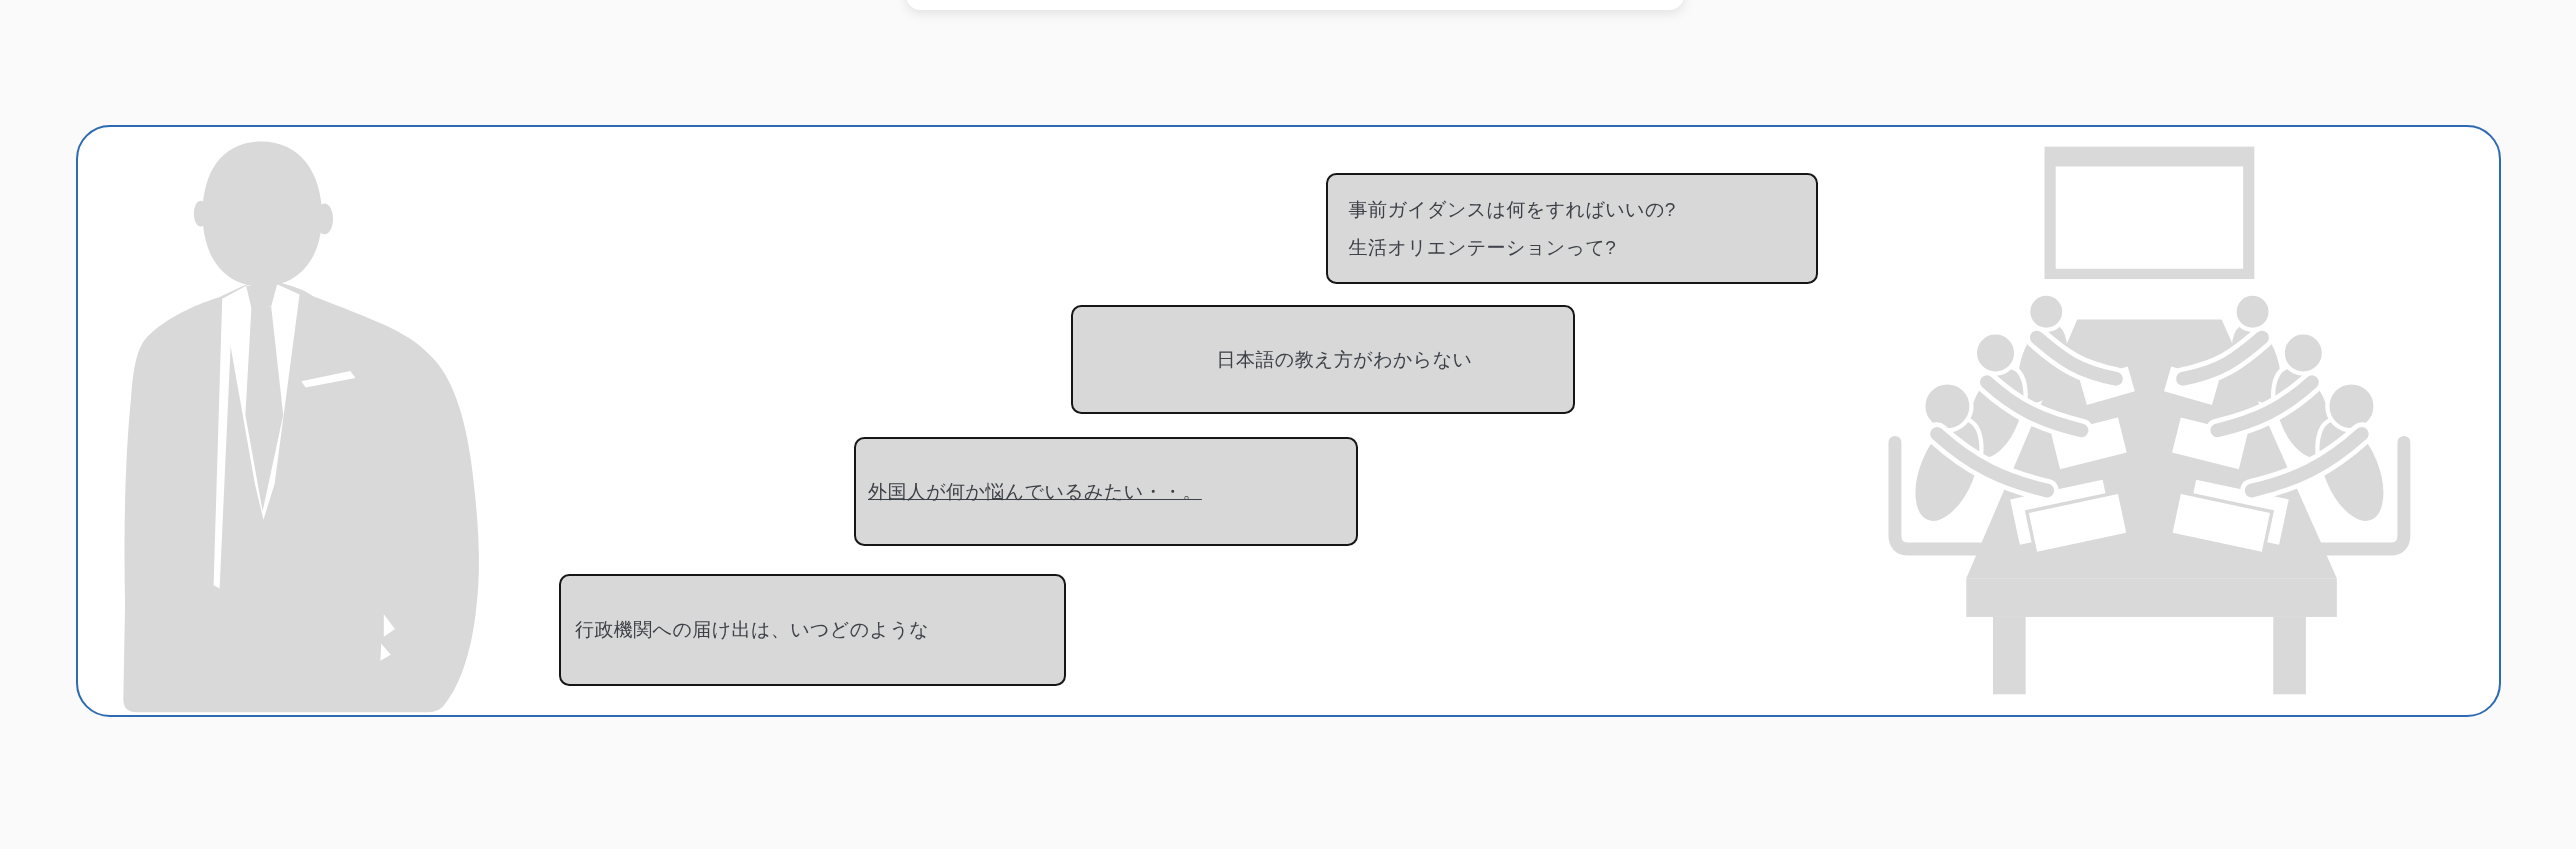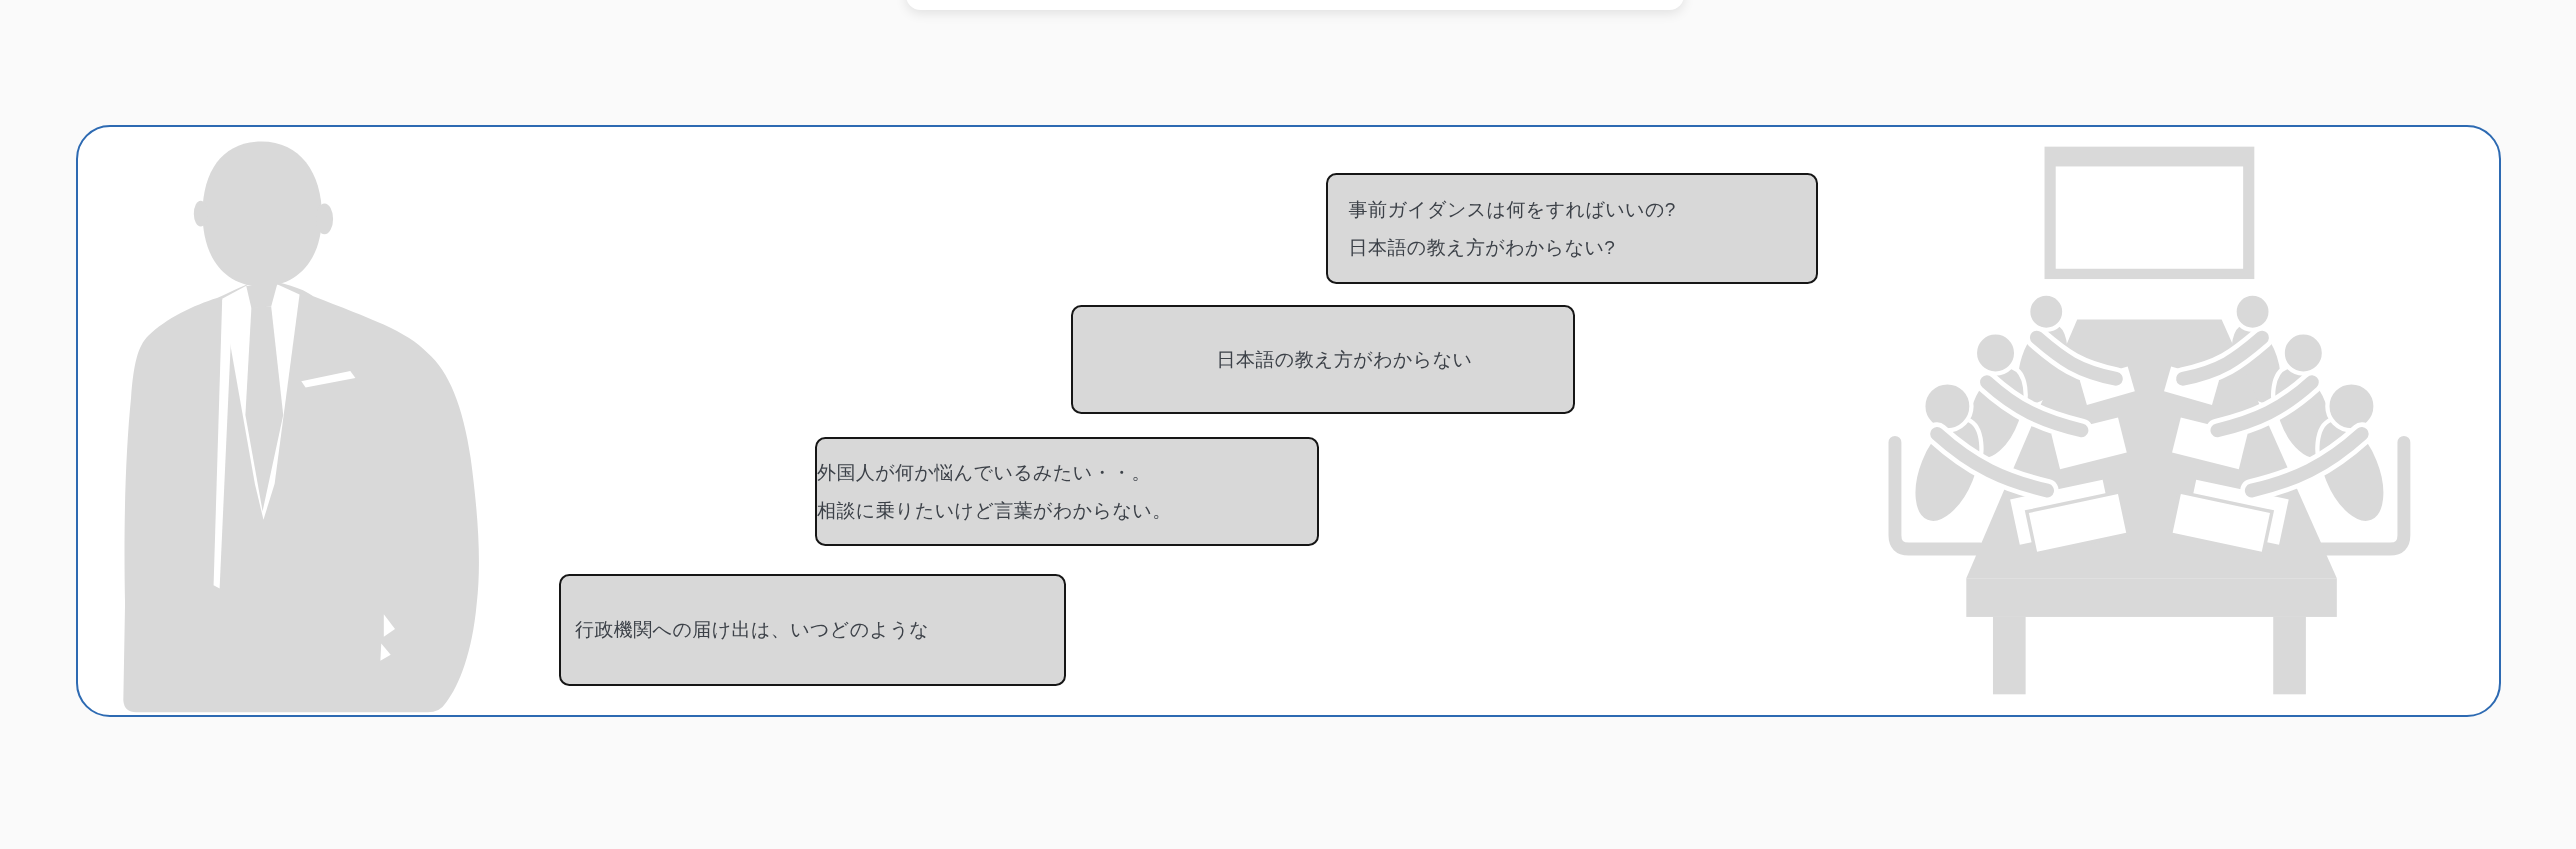--- a/index.html
+++ b/index.html
@@ -44,21 +44,21 @@
     justify-content:center;
     color:#3c4148;
     font-size:19px;
     line-height:38px;
     letter-spacing:0.4px;
     white-space:nowrap;
   }
   .bubble span{display:block;}
   .bubble-1{left:1248px;top:46px;width:492px;height:111px;padding-left:20.6px;}
   .bubble-2{left:993px;top:178px;width:504px;height:109px;padding-left:43px;text-align:center;}
-  .bubble-3{left:737px;top:310px;width:504px;height:109px;}
+  .bubble-3{left:776px;top:310px;width:504px;height:109px;padding-left:12px;text-decoration:underline;}
   .bubble-4{left:481px;top:447px;width:507px;height:112px;padding-left:14px;}
 </style>
 </head>
 <body>
 
 <div class="canvas">
 
   <div class="float-bar"></div>
 
   <div class="card">
@@ -180,30 +180,29 @@
             <path d="M 2628,390 C 2598,416 2580,429 2536,438"></path>
             <path d="M 2686,442 C 2652,473 2622,487 2576,498"></path>
             <path d="M 2744,502 C 2702,540 2666,556 2616,568"></path>
           </g>
         </g>
       </svg>
     </div>
 
     <div class="bubble bubble-1">
       <span>事前ガイダンスは何をすればいいの?</span>
-      <span>日本語の教え方がわからない?</span>
+      <span>生活オリエンテーションって?</span>
     </div>
 
     <div class="bubble bubble-2">
       <span>日本語の教え方がわからない</span>
     </div>
 
     <div class="bubble bubble-3">
       <span>外国人が何か悩んでいるみたい・・。</span>
-      <span>相談に乗りたいけど言葉がわからない。</span>
     </div>
 
     <div class="bubble bubble-4">
       <span>行政機関への届け出は、いつどのような</span>
     </div>
 
   </div>
 </div>
 
 

